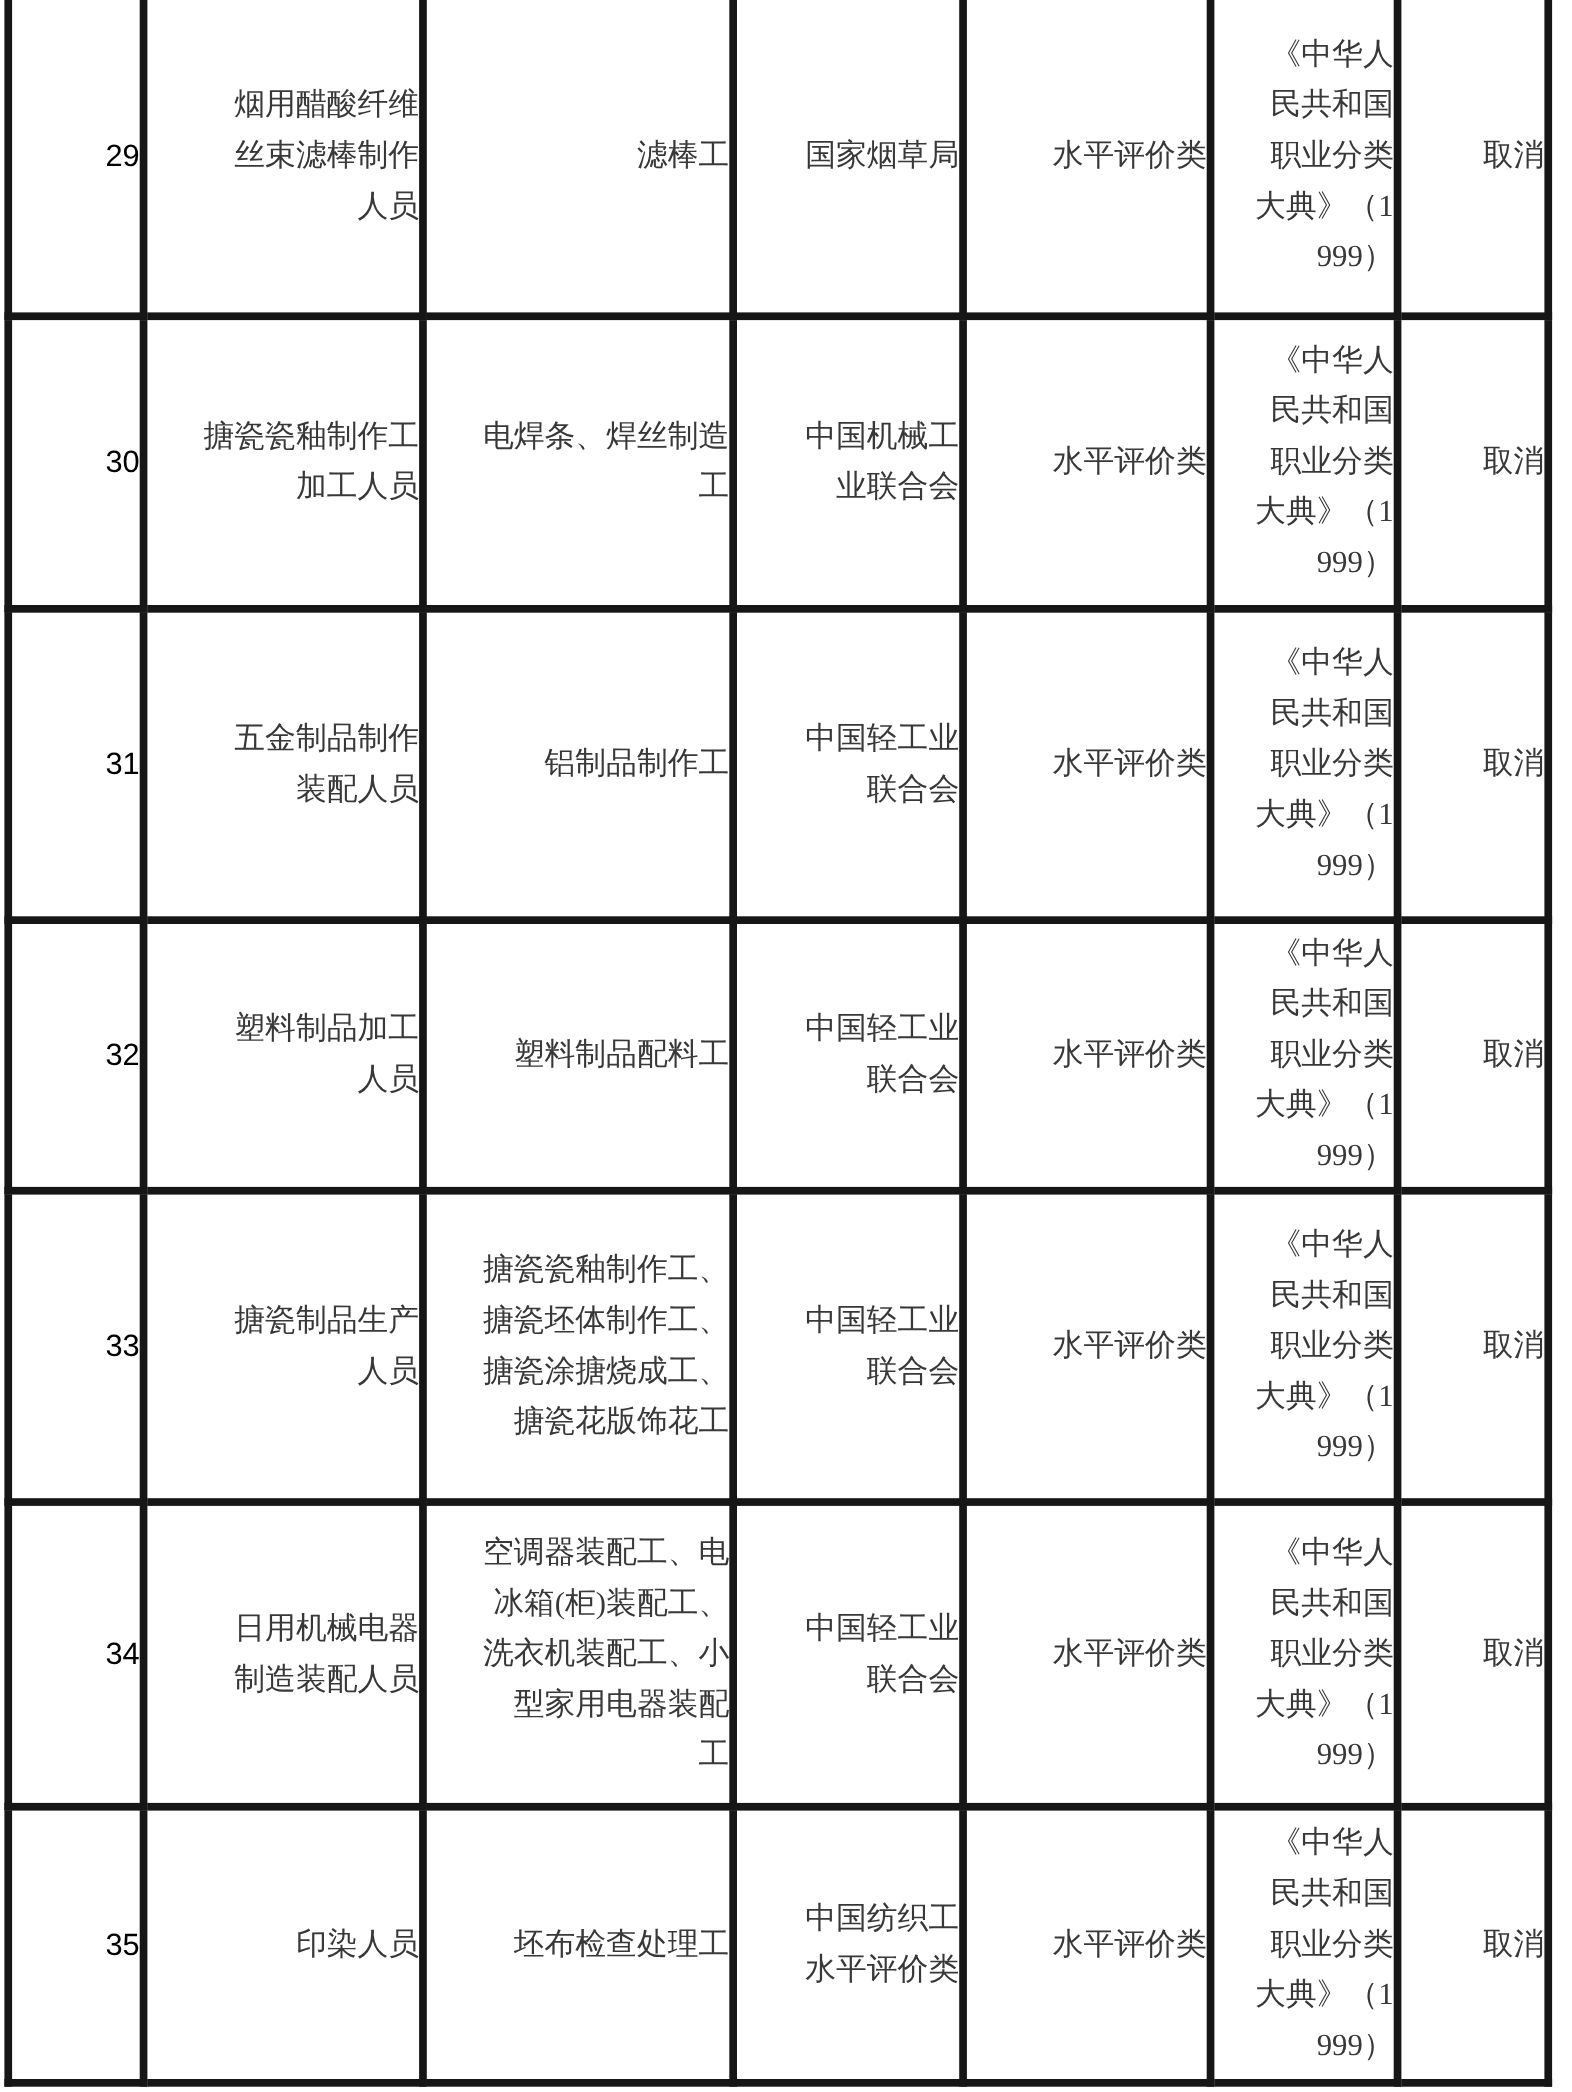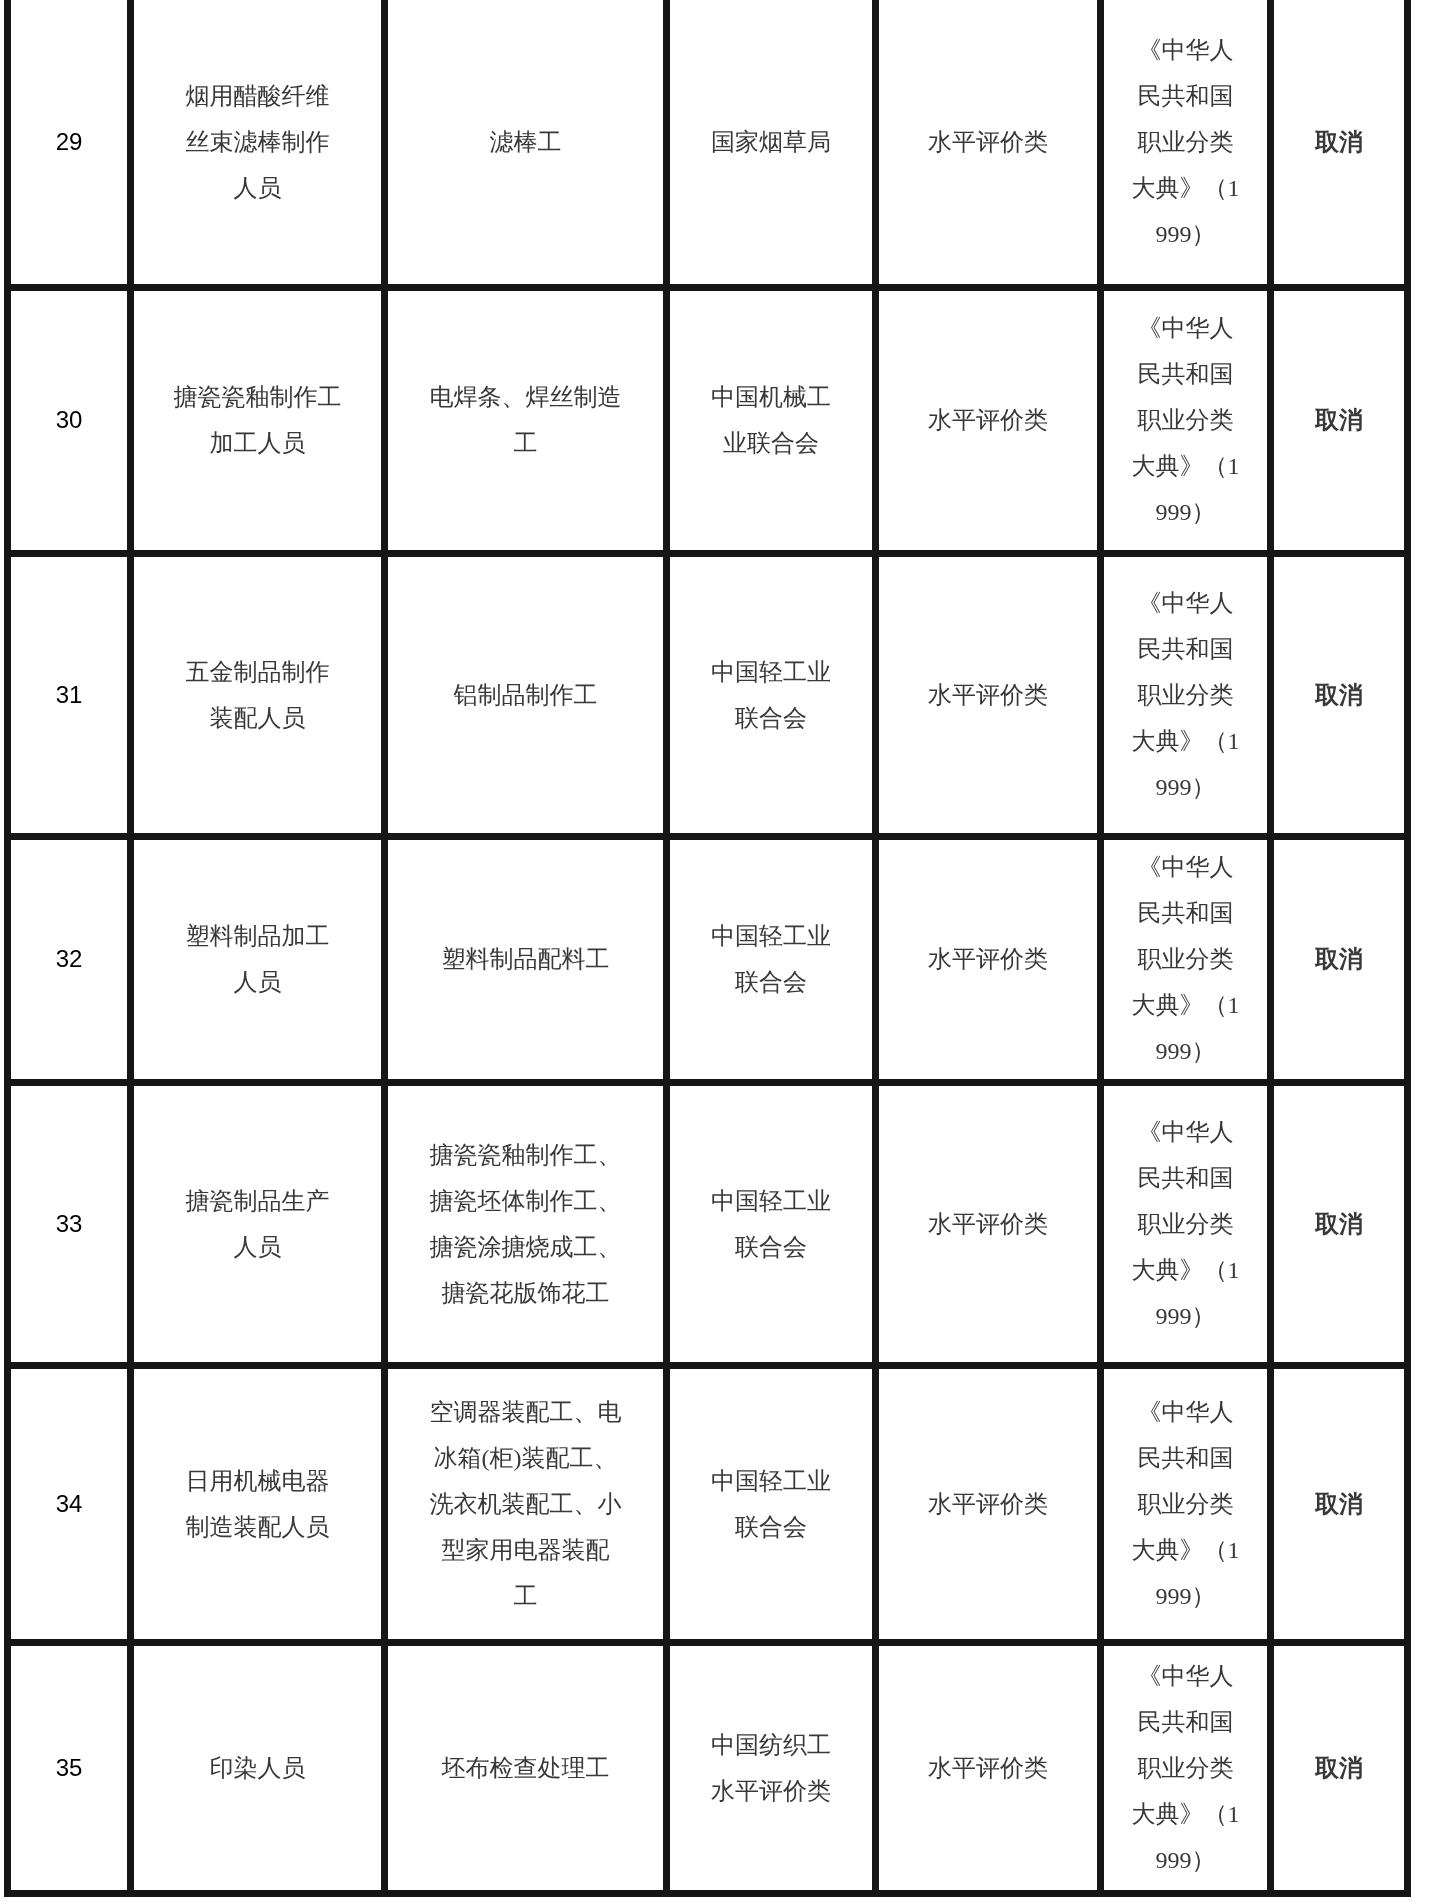--- a/index.html
+++ b/index.html
@@ -20,38 +20,38 @@
     position: absolute;
     left: 4px;
     top: 0;
     border-collapse: collapse;
     table-layout: fixed;
     width: 1400px;
   }
   table.doc-table td {
     border: 7px solid #161616;
     vertical-align: middle;
-    font-size: 24px;
+    font-size: 28px;
     line-height: 46px;
     white-space: pre-line;
     overflow: hidden;
-    text-align: center;
+    text-align: right;
     padding: 0;
   }
   table.doc-table tr.first-row td {
     border-top: 0;
   }
   
   td.c-num  { padding-left: 12px; font-family: "Liberation Sans", "DejaVu Sans", sans-serif; font-size: 33px; color: #000000; }
   td.c-cat  { padding-left: 14px; padding-right: 8px; }
   td.c-job  { padding-left: 12px; padding-right: 2px; }
   td.c-org  { padding-left: 33px; padding-right: 4px; margin-top: 31px; }
   td.c-type { padding-left: 15px; padding-right: 4px; }
   td.c-ref  { padding-left: 7px;  padding-right: 2px; }
-  td.c-act  { padding-left: 13px; padding-right: 2px; font-weight: bold; }
+  td.c-act  { padding-left: 13px; padding-right: 2px; }
 </style>
 </head>
 <body>
 
 <div class="page">
   <table class="doc-table">
     <colgroup>
       <col style="width:123px">
       <col style="width:254px">
       <col style="width:282px">

